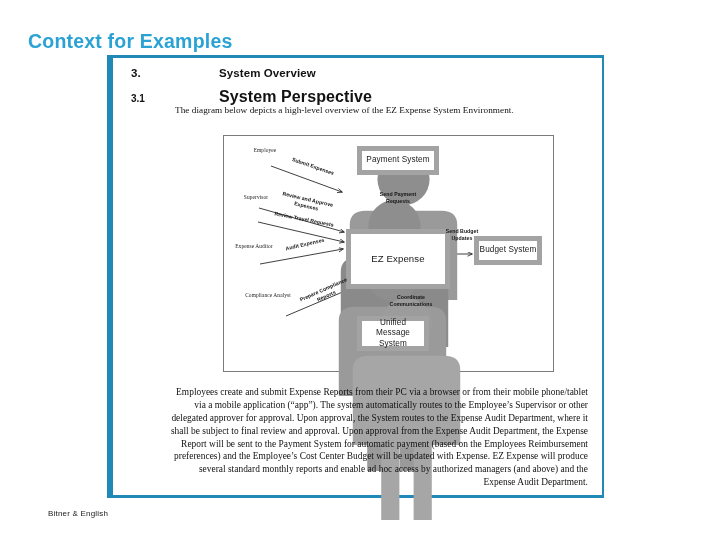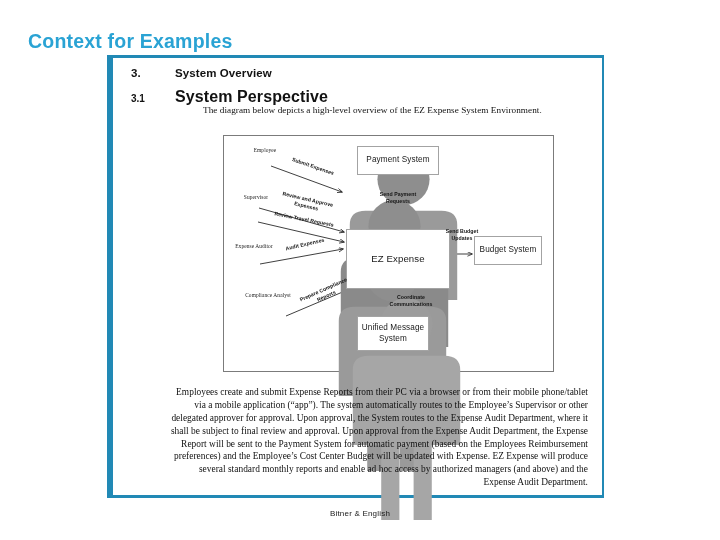--- a/index.html
+++ b/index.html
@@ -58,32 +58,32 @@
     font-size: 10px;
     width: 44px;
     flex: 0 0 44px;
   }
   #head-3 .head-num { font-size: 11.5px; }
   .head-text {
     font-weight: bold;
     font-size: 11.5px;
     letter-spacing: 0.1px;
     white-space: nowrap;
+    margin-left: 44px;
   }
   #head-31 .head-text { font-size: 16px; }
 
   #intro-line {
     position: absolute;
     left: 62px; top: 47px;
     font-family: "Liberation Serif", serif;
     font-size: 9.2px;
     color: #101010;
     white-space: nowrap;
     letter-spacing: 0.05px;
-    margin-left: 28px;
   }
 
   
   #diagram-box {
     position: absolute;
     left: 110px; top: 77px;
     width: 331px; height: 237px;
     box-sizing: border-box;
     border: 1px solid #7b7b7b;
     background: #ffffff;
@@ -118,21 +118,21 @@
   }
   #actor-employee      { left: 14px;  top: 10px; }
   #actor-supervisor    { left: 5px;  top: 57px; }
   #actor-expense-auditor { left: 3px; top: 106px; }
   #actor-compliance-analyst { left: 17px; top: 155px; }
 
   
   .sysbox {
     position: absolute;
     box-sizing: border-box;
-    border: 1px solid #a3a3a3;
+    border: 5px solid #a3a3a3;
     background: #ffffff;
     display: flex;
     align-items: center;
     justify-content: center;
     text-align: center;
     font-family: "Liberation Sans", sans-serif;
     font-size: 8.2px;
     color: #1a1a1a;
     line-height: 1.25;
     letter-spacing: 0.1px;
@@ -179,25 +179,26 @@
     line-height: 1.37;
     color: #111111;
     text-align: right;
     letter-spacing: 0.02px;
   }
 
   
   #footer-text {
     position: absolute;
     left: 0; right: 0; top: 509px;
-    text-align: center;
+    text-align: left;
     font-family: "Liberation Sans", sans-serif;
     font-size: 8px;
     color: #1a1a1a;
     letter-spacing: 0.2px;
+    padding-left: 48px;
   }
 </style>
 </head>
 <body>
 
 <div id="slide-title">Context for Examples</div>
 
 <div id="document-frame">
   <div id="document-body">
 

